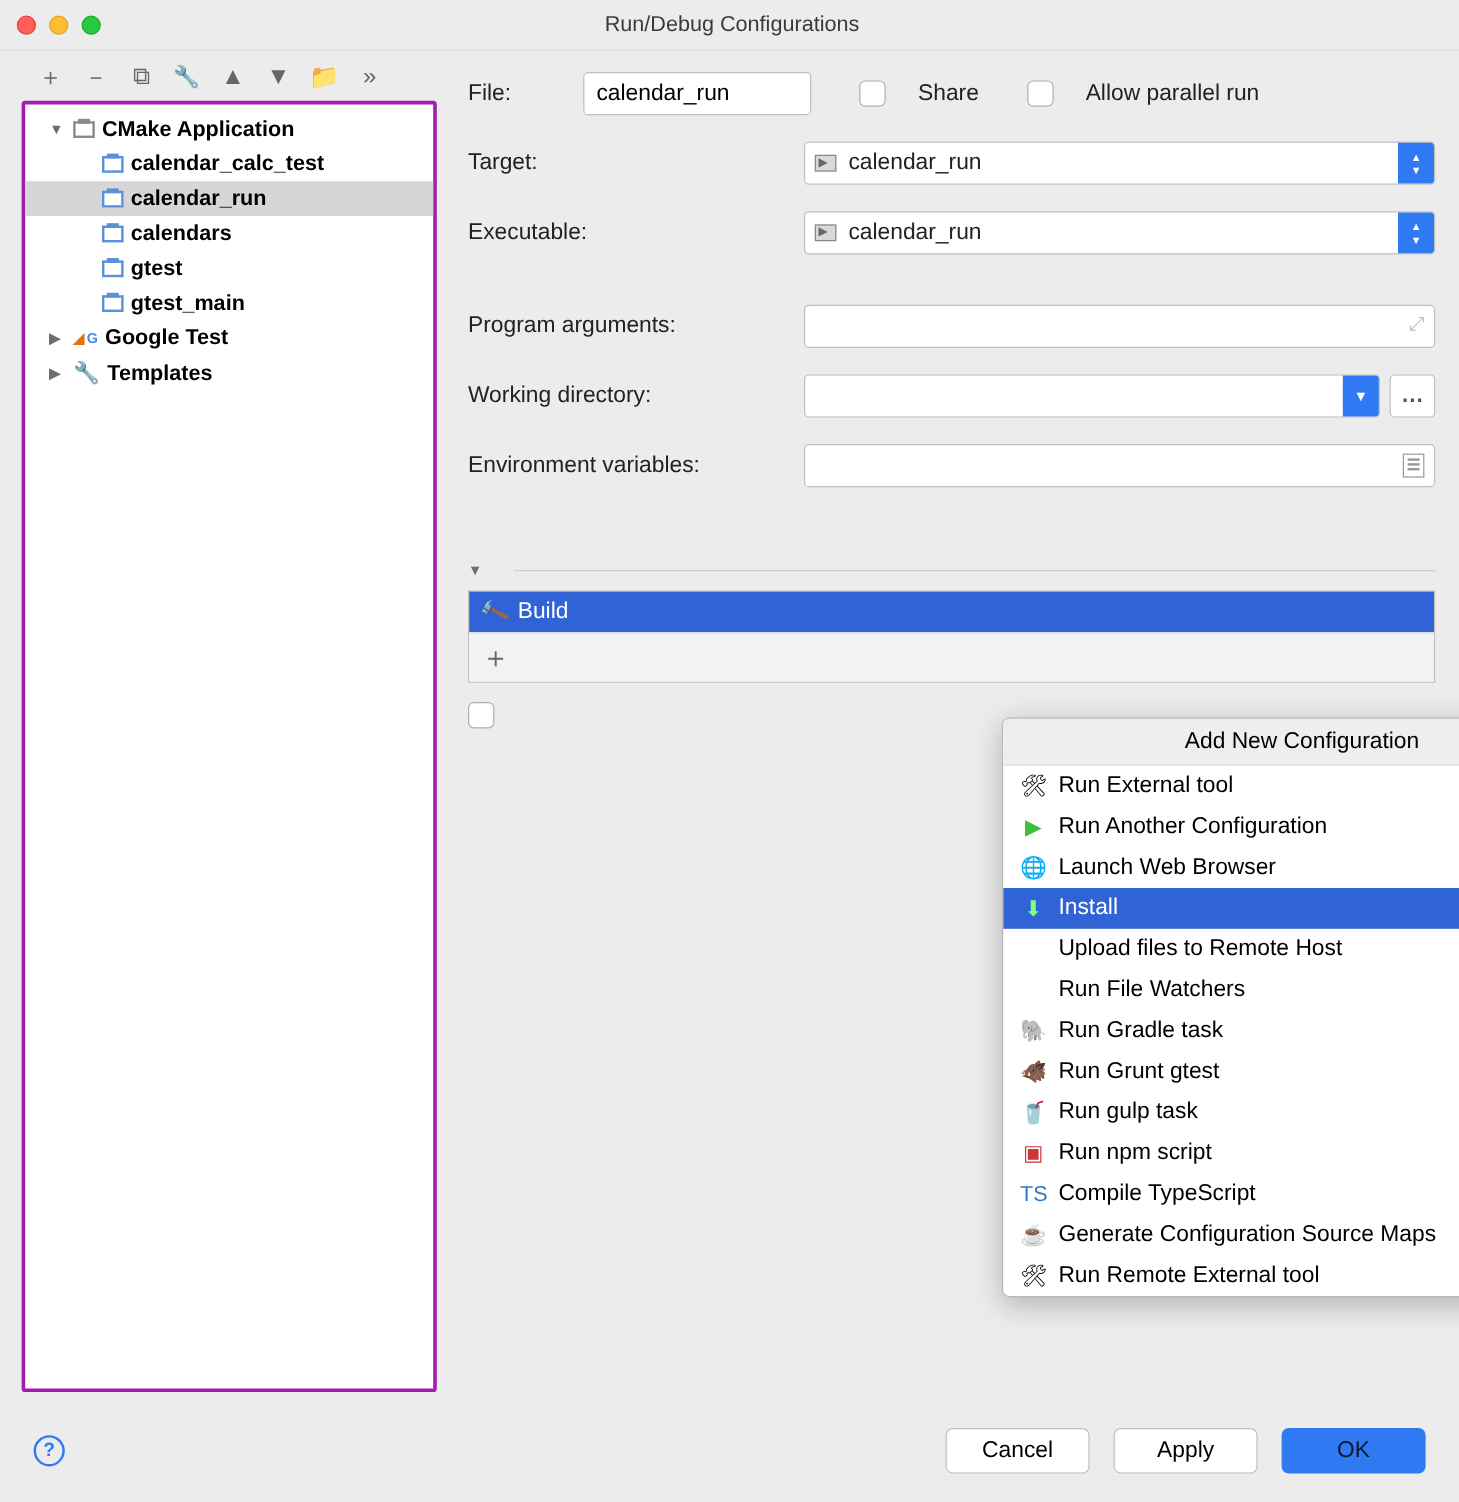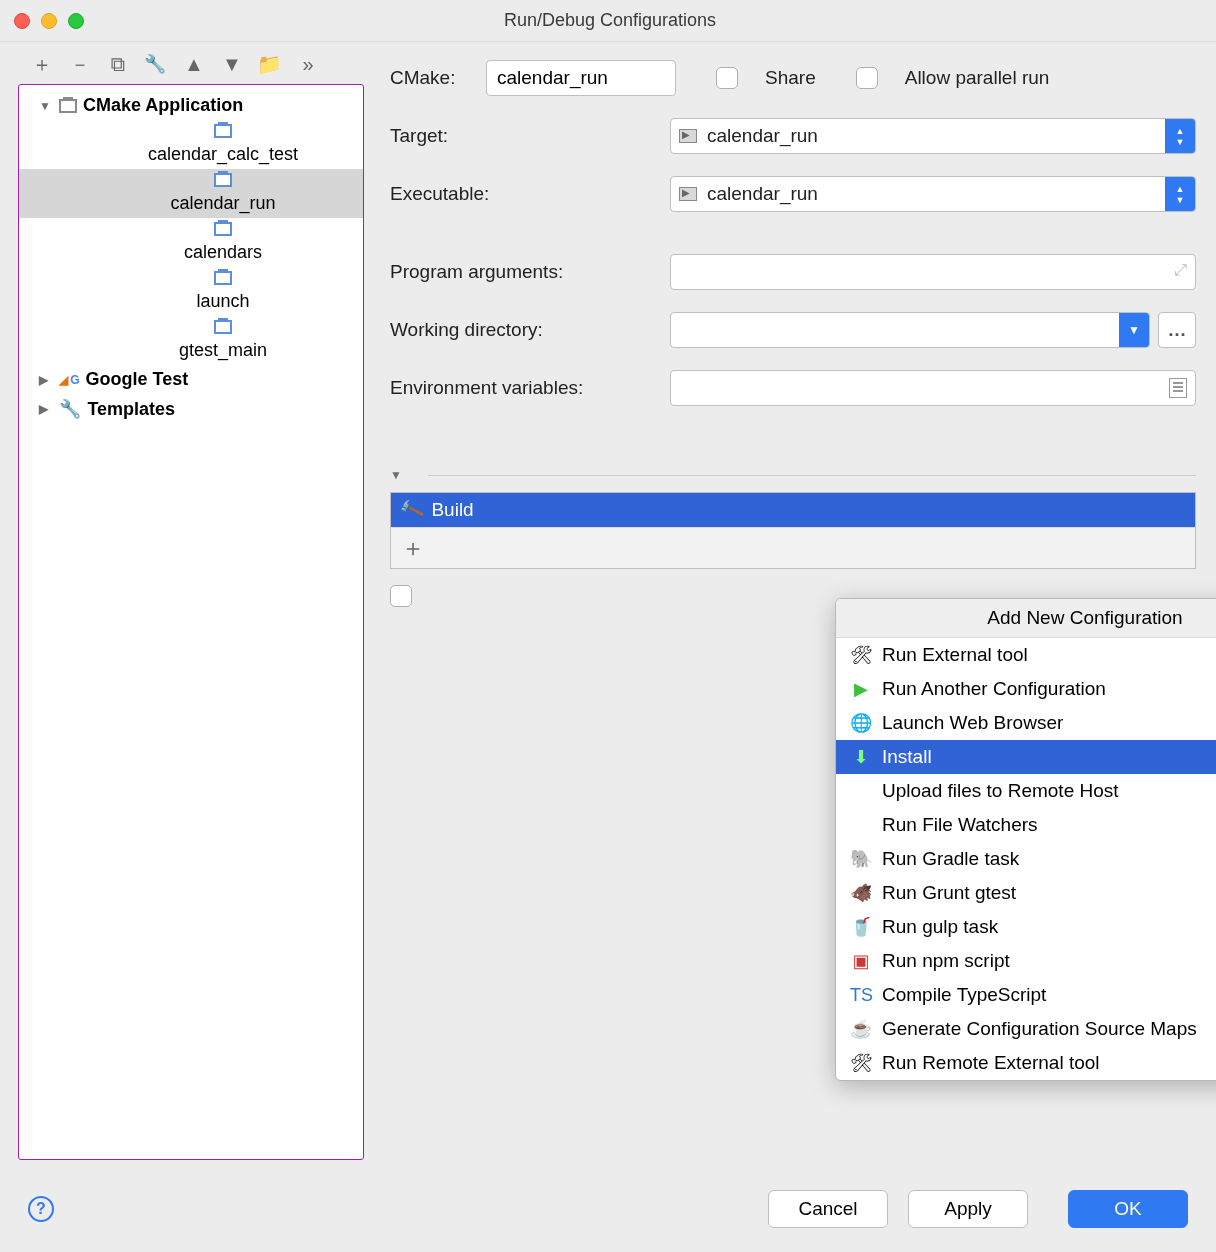--- a/index.html
+++ b/index.html
@@ -11,24 +11,24 @@
 .traffic .close { background: #ff5f56; border: 1px solid #e0443e; }
 .traffic .min { background: #ffbd2e; border: 1px solid #dea123; }
 .traffic .max { background: #27c93f; border: 1px solid #1aab29; }
 .title { position: absolute; left: 4px; right: 0; text-align: center; font-size: 18px; color: #3a3a3a; }
 
 .content { flex: 1; display: flex; }
 
 .sidebar { width: 370px; display: flex; flex-direction: column; }
 .toolbar { display: flex; align-items: center; gap: 10px; padding: 10px 20px 8px 28px; font-size: 20px; color: #666; }
 .toolbar .tb-item { width: 28px; height: 24px; display: flex; align-items: center; justify-content: center; cursor: pointer; }
-.tree { background: #fff; border: 1px solid #a21caf; border-radius: 3px; margin: 0 6px 12px 18px; flex: 1; padding: 6px 0; font-size: 18px; }
+.tree { background: #fff; border: 3px solid #a21caf; border-radius: 3px; margin: 0 6px 12px 18px; flex: 1; padding: 6px 0; font-size: 18px; }
 .tree-node { display: flex; align-items: center; padding: 4px 0; gap: 6px; }
 .tree-node.lvl1 { padding-left: 20px; font-weight: bold; }
-.tree-node.lvl2 { padding-left: 64px; font-weight: normal; flex-direction: column; }
+.tree-node.lvl2 { padding-left: 64px; font-weight: bold; }
 .tree-node.sel { background: #d6d6d6; }
 .arrow { width: 14px; display: inline-block; color: #6e6e6e; font-size: 12px; }
 .arrow.down::before { content: "▼"; }
 .arrow.right::before { content: "▶"; }
 .cmake-icon { width: 18px; height: 14px; border: 2px solid #8a8a8a; display: inline-block; position: relative; background: #fff; }
 .cmake-icon::after { content:""; position:absolute; left:2px; right:2px; top:-4px; height:4px; background:#8a8a8a; }
 .cmake-icon.blue { border-color: #5b8fd9; }
 .cmake-icon.blue::after { background:#5b8fd9; }
 .wrench-icon { font-size:18px; color:#555; }
 .gtest-icon { display:inline-flex; font-size:12px; font-weight:bold; }
@@ -65,21 +65,21 @@
 
 .popup { position: absolute; left:465px; top:556px; width:500px; background:#fff; border:1px solid #b8b8b8; border-radius:6px; box-shadow:0 6px 24px rgba(0,0,0,0.25); z-index:10; overflow:hidden; }
 .popup .ph { background:#eee; text-align:center; font-size:19px; padding:8px 0; border-bottom:1px solid #ddd; }
 .popup .pitem { display:flex; align-items:center; gap:10px; padding:6px 14px; font-size:19px; }
 .popup .pitem.sel { background:#2f63d6; color:#fff; }
 .popup .pi-ico { width:22px; text-align:center; font-size:18px; }
 
 .footer { display:flex; justify-content:flex-end; align-items:center; gap:20px; padding:18px 28px 24px 24px; }
 .help { width:26px; height:26px; border:2px solid #2f7af3; border-radius:50%; color:#2f7af3; display:flex; align-items:center; justify-content:center; font-weight:bold; margin-right:auto; margin-left:4px; }
 .btn { min-width:120px; height:38px; border-radius:6px; font-size:19px; border:1px solid #bfbfbf; background:#fff; display:flex; align-items:center; justify-content:center; cursor:pointer; }
-.btn.primary { background:#2f7af3; color:#fef9c3; border-color:#2f7af3;margin-left:20px; }
+.btn.primary { background:#2f7af3; color:#0f172a; border-color:#2f7af3; }
 </style>
 </head>
 <body>
 
 <div class="titlebar">
   <div class="traffic">
     <span class="close"></span>
     <span class="min"></span>
     <span class="max"></span>
   </div>
@@ -114,21 +114,21 @@
       <div class="tree-node lvl2 sel">
           <span class="cmake-icon blue"></span>
           <span>calendar_run</span>
         </div>
       <div class="tree-node lvl2">
           <span class="cmake-icon blue"></span>
           <span>calendars</span>
         </div>
       <div class="tree-node lvl2">
           <span class="cmake-icon blue"></span>
-          <span>launch</span>
+          <span>gtest</span>
         </div>
       <div class="tree-node lvl2">
           <span class="cmake-icon blue"></span>
           <span>gtest_main</span>
         </div>
       <div class="tree-node lvl1">
         <span class="arrow right"></span>
         <span class="gtest-icon">
             <span class="g">◢</span>
             <span style="color:#4285f4">G</span>
@@ -138,21 +138,21 @@
       <div class="tree-node lvl1">
         <span class="arrow right"></span>
         <span class="wrench-icon">🔧</span>
         <span>Templates</span>
       </div>
     </div>
   </div>
 
   <div class="main">
     <div class="row first">
-      <div class="label">CMake:</div>
+      <div class="label">File:</div>
       <input class="name-input" type="text" value="calendar_run" style="">
       <div class="chk">
           <span class="chkbox"></span>
           <span>Share</span>
         </div>
       <div class="chk">
           <span class="chkbox"></span>
           <span>Allow parallel run</span>
         </div>
     </div>

